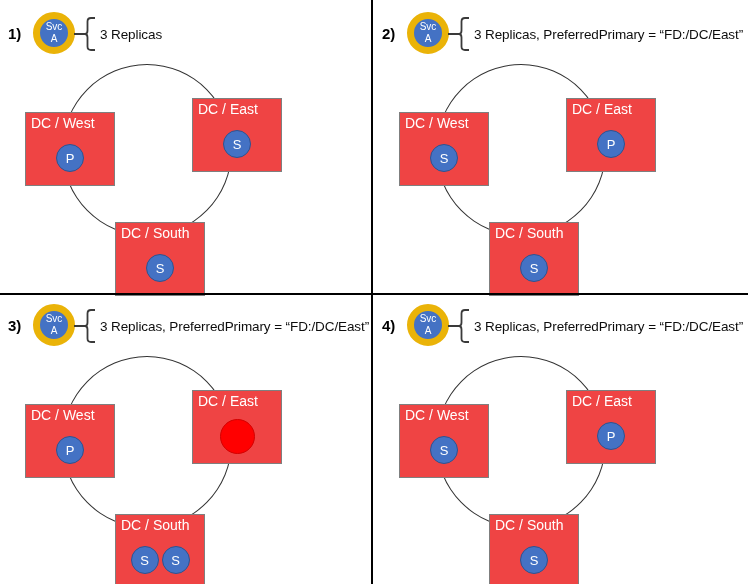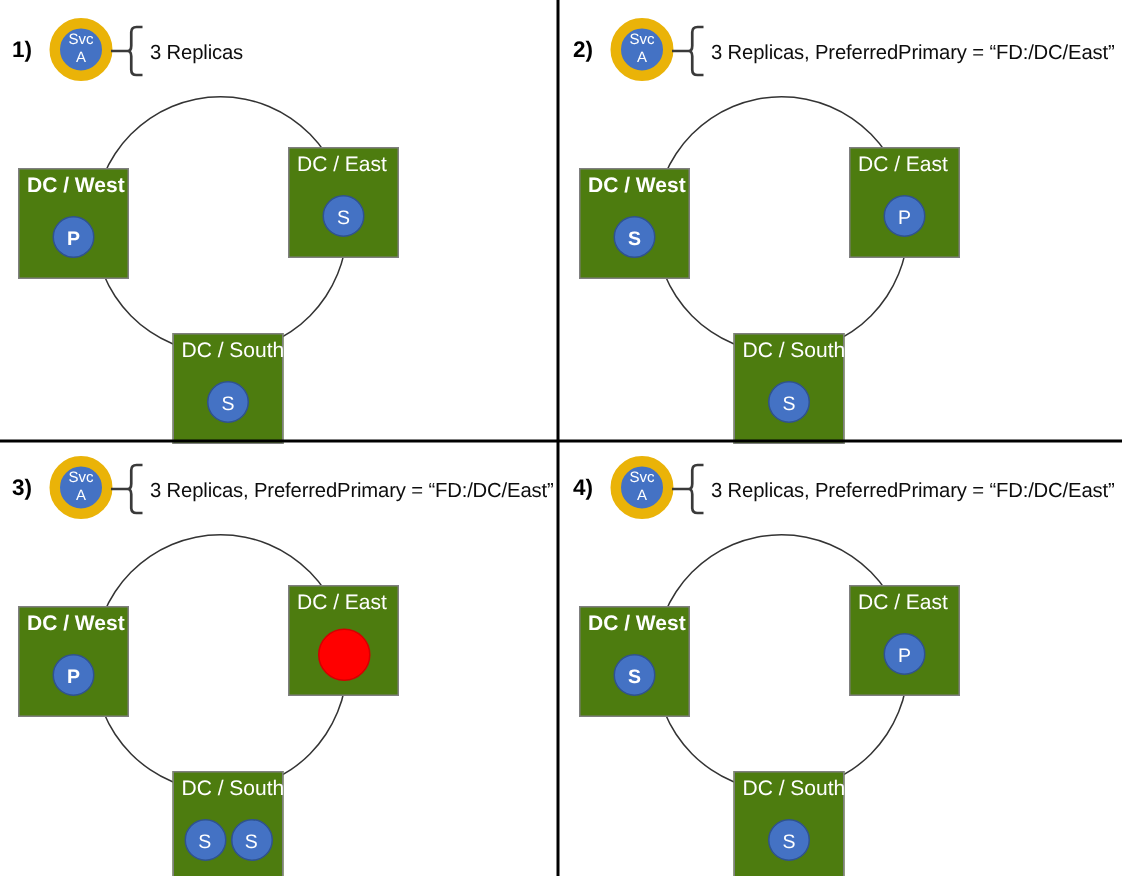--- a/index.html
+++ b/index.html
@@ -32,24 +32,24 @@
     position: absolute; left: 100px; top: 27px; font-size: 13.5px; color: #0d0d0d;
     white-space: nowrap; letter-spacing: -0.1px;
   }
 
   .ring {
     position: absolute; left: 62px; top: 64px; width: 170px; height: 172px;
     border: 1.5px solid #333; border-radius: 50%; box-sizing: border-box;
   }
 
   .dbox {
-    position: absolute; width: 74px; height: 74px;
-    background: #4d7c0f; border: 1px solid #7F7F7F; box-sizing: border-box;
+    position: absolute; width: 90px; height: 74px;
+    background: #ef4444; border: 1px solid #7F7F7F; box-sizing: border-box;
   }
-  .dbox.west  { left: 12px;  top: 112px; font-weight: bold; }
+  .dbox.west  { left: 25px;  top: 112px; }
   .dbox.east  { left: 192px; top: 98px;  }
   .dbox.south { left: 115px; top: 202px; margin-top: 20px; }
 
   .dbox-label { margin: 2px 0 0 5px; color: #fff; font-size: 14px; white-space: nowrap; }
 
   .replicas {
     position: absolute; left: 0; right: 0; top: 25px; height: 40px;
     display: flex; align-items: center; justify-content: center; gap: 3px;
   }
   .replica {

